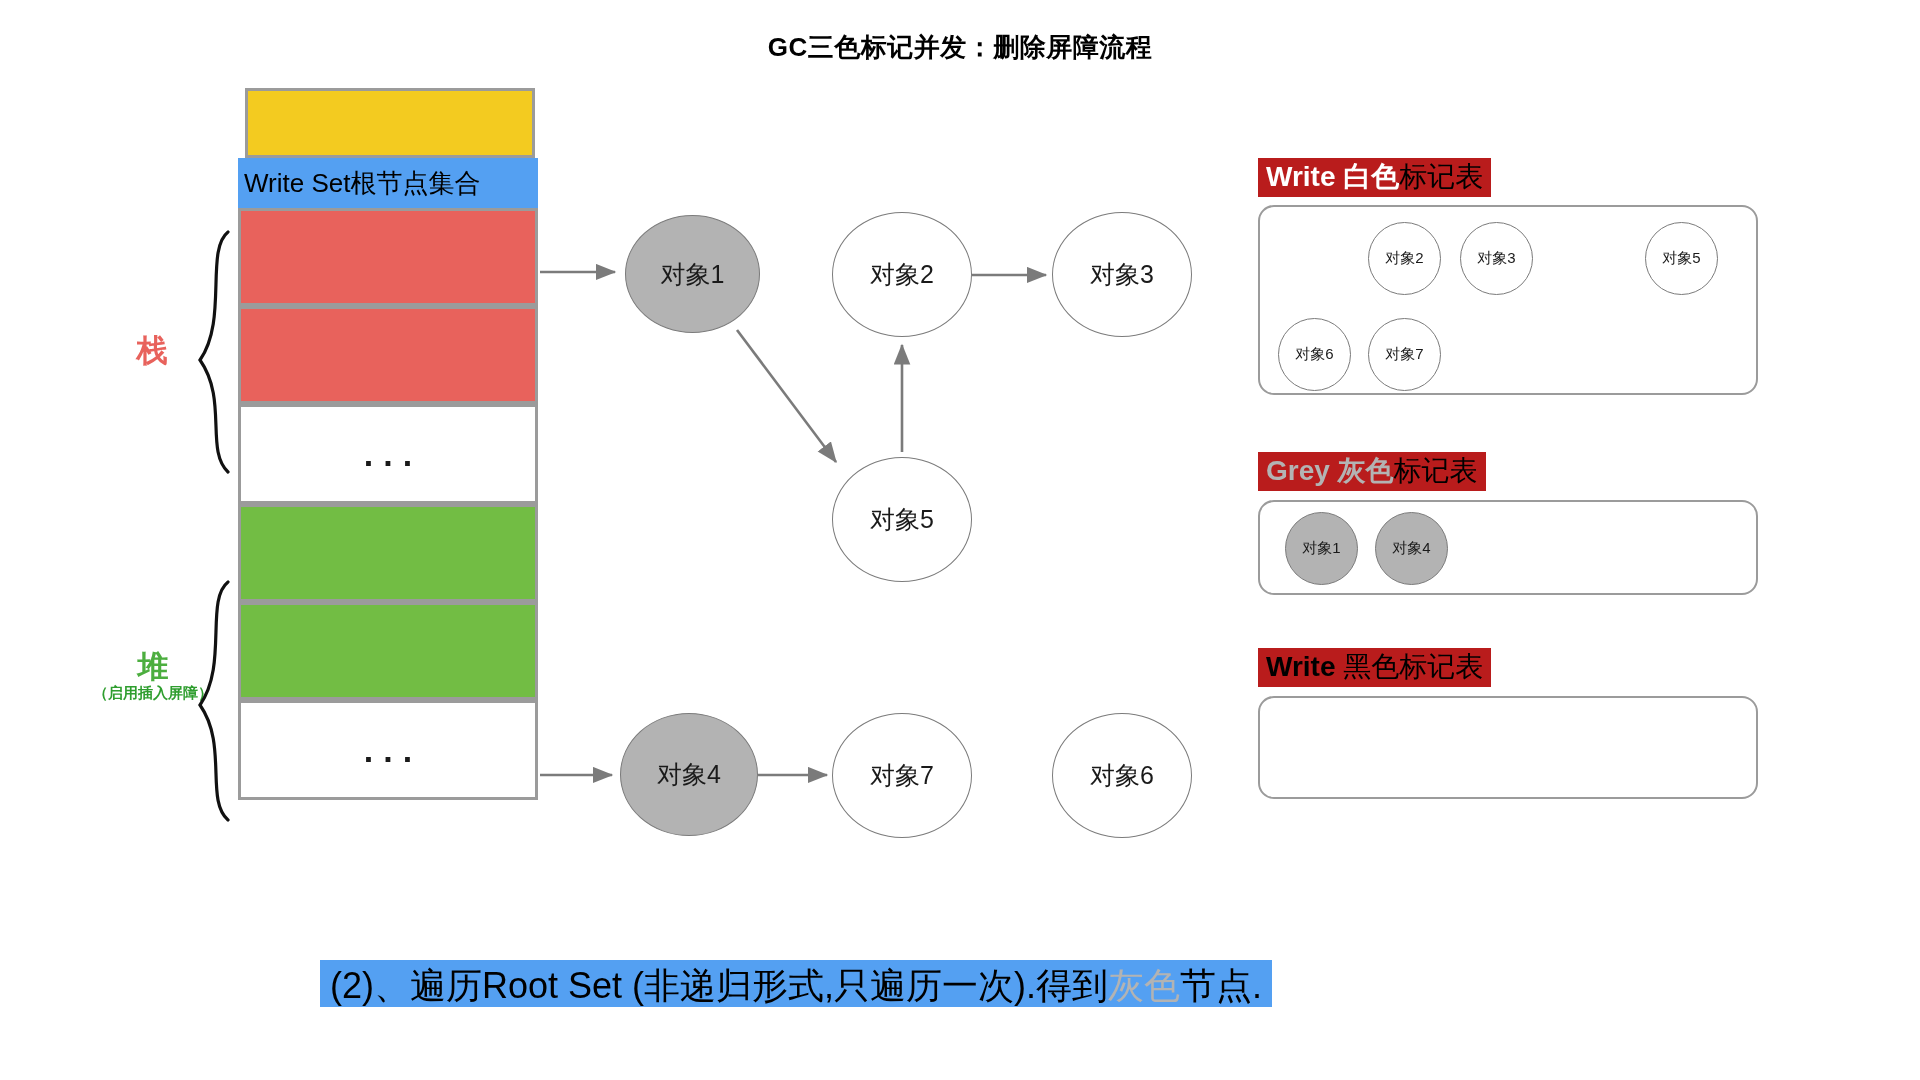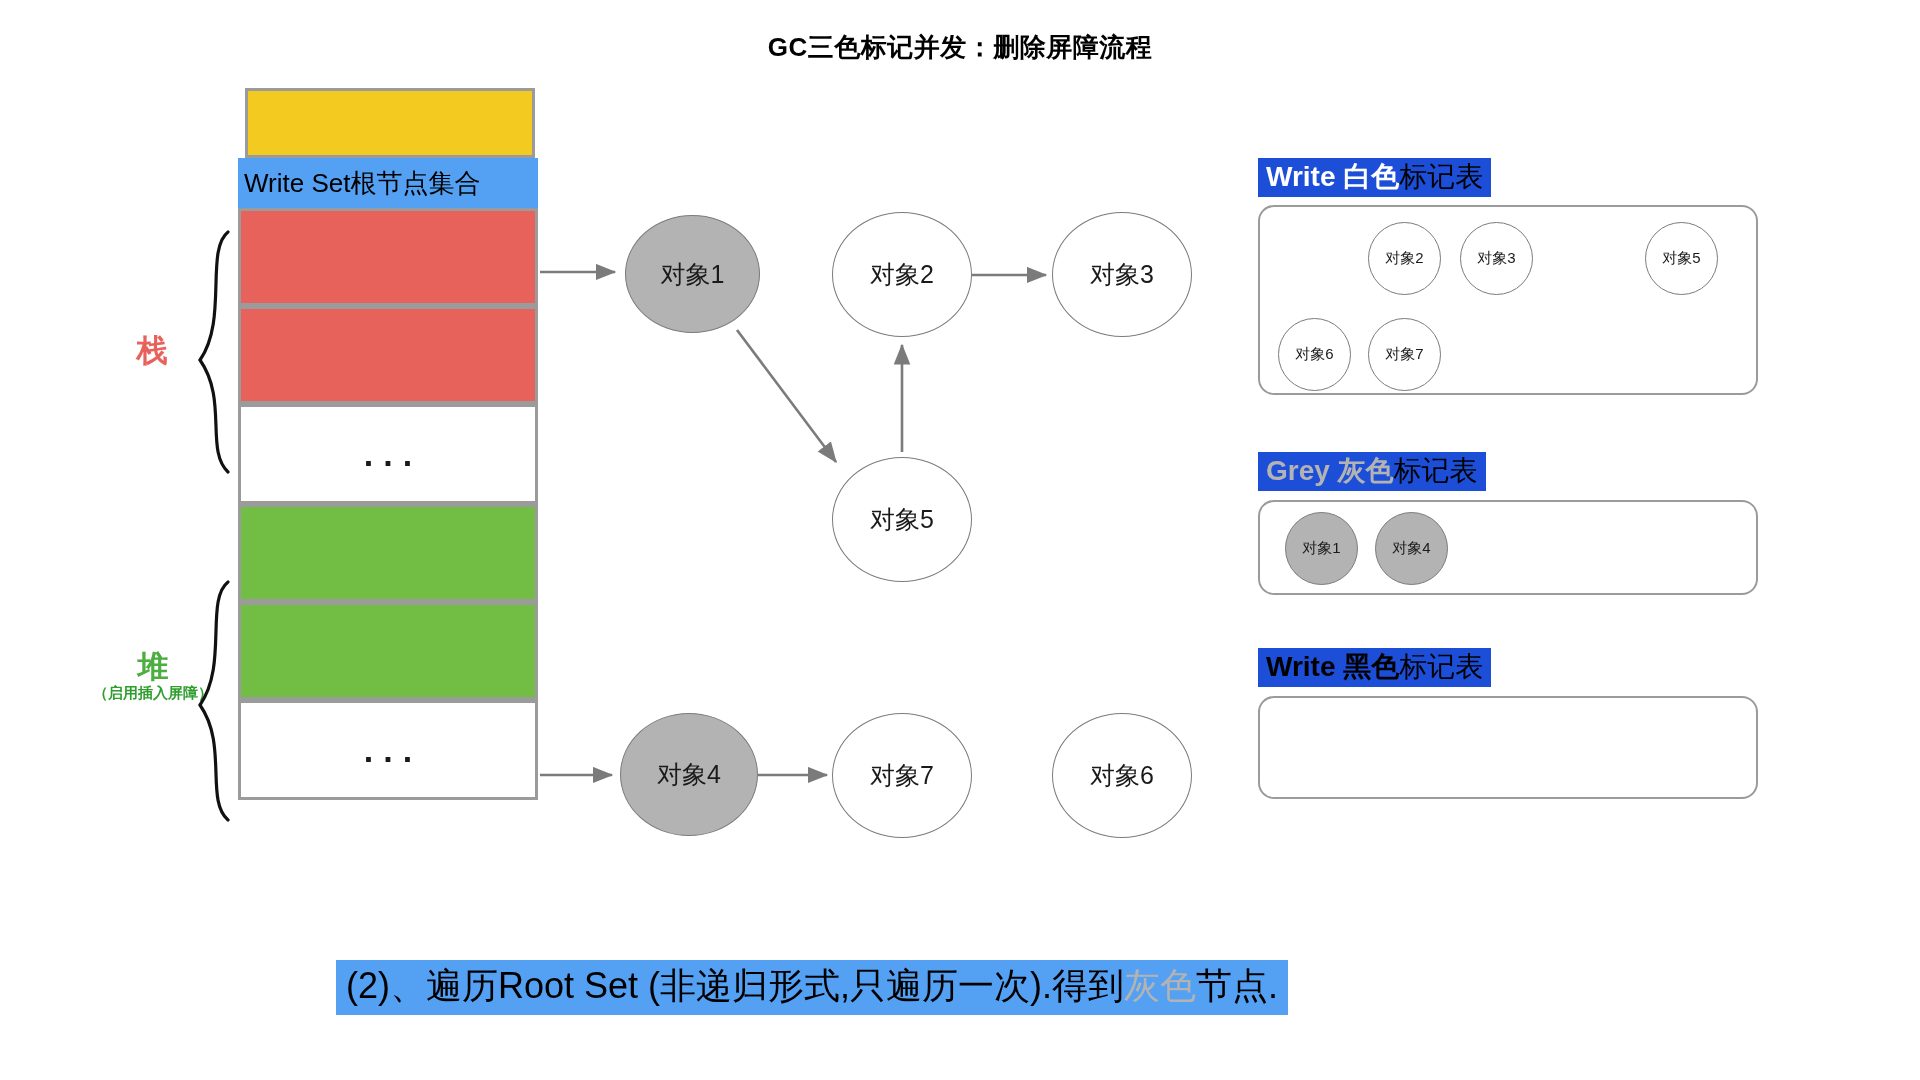--- a/index.html
+++ b/index.html
@@ -59,48 +59,47 @@
   
   .node{
     position:absolute;border:1.6px solid #7b7b7b;border-radius:50%;
     display:flex;align-items:center;justify-content:center;
     font-size:25px;color:#1a1a1a;background:#ffffff;box-sizing:border-box;
   }
   .node.grey{background:#b3b3b3;}
 
   
   .table-title{
-    position:absolute;background:#1d4ed8;font-size:28px;font-weight:bold;
+    position:absolute;background:#b91c1c;font-size:28px;font-weight:bold;
     padding:2px 8px 4px 8px;white-space:nowrap;line-height:1.18;z-index:3;
   }
   .t-en-white{color:#ffffff;}
   .t-en-grey{color:#b3b3b3;text-align:right;}
   .t-en-black{color:#000000;}
   .t-cn-white{color:#ffffff;}
   .t-cn-grey{color:#b3b3b3;}
-  .t-cn-black{color:#000000;font-weight:bold;}
+  .t-cn-black{color:#000000;font-weight:normal;}
   .t-tail{color:#000000;font-weight:normal;}
   .t-tail-b{color:#000000;font-weight:normal;}
   .table-box{
     position:absolute;border:2px solid #9b9b9b;border-radius:16px;
     background:#ffffff;box-sizing:border-box;
   }
   .chip{
     position:absolute;border:1.6px solid #7b7b7b;border-radius:50%;
     display:flex;align-items:center;justify-content:center;
     font-size:15px;color:#1a1a1a;background:#ffffff;box-sizing:border-box;
   }
   .chip.grey{background:#b3b3b3;}
 
   
   #caption{
     position:absolute;left:320px;top:960px;background:#54a0f2;
-    padding:4px 10px 8px 10px;font-size:36px;color:#000;white-space:nowrap;
+    padding:4px 10px 0 10px;font-size:36px;color:#000;white-space:nowrap;
     line-height:1.2;
-    margin-left:16px;
   }
   #caption .hl-grey{color:#b3b3b3;}
 
   svg.overlay{position:absolute;left:0;top:0;width:1920px;height:1080px;pointer-events:none;}
 </style>
 </head>
 <body>
 
 <div class="stage">
 

